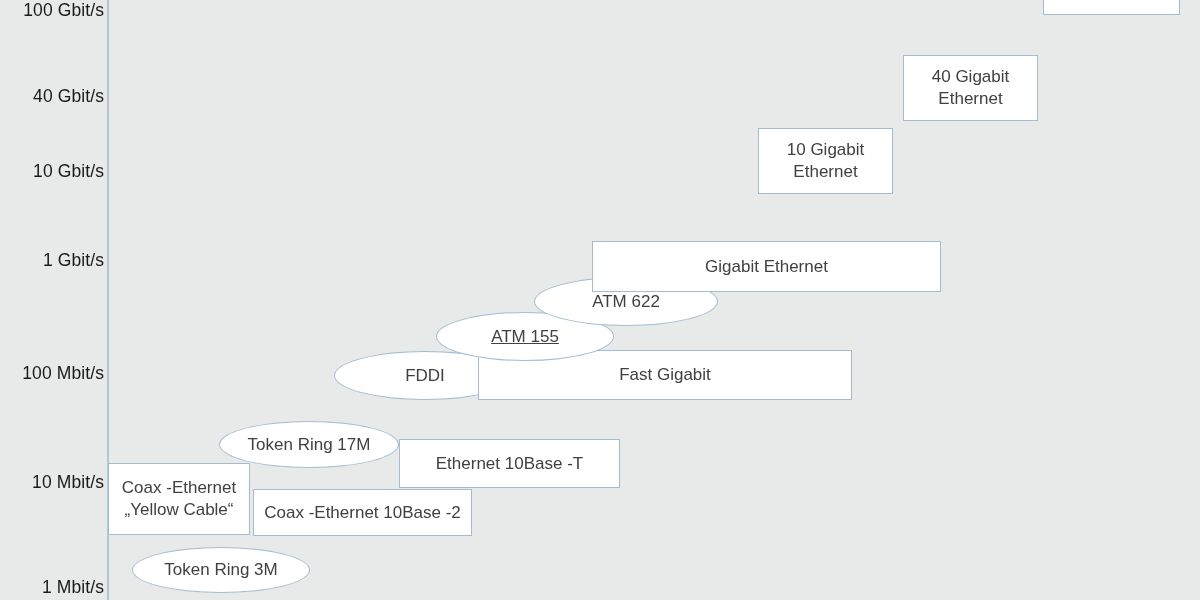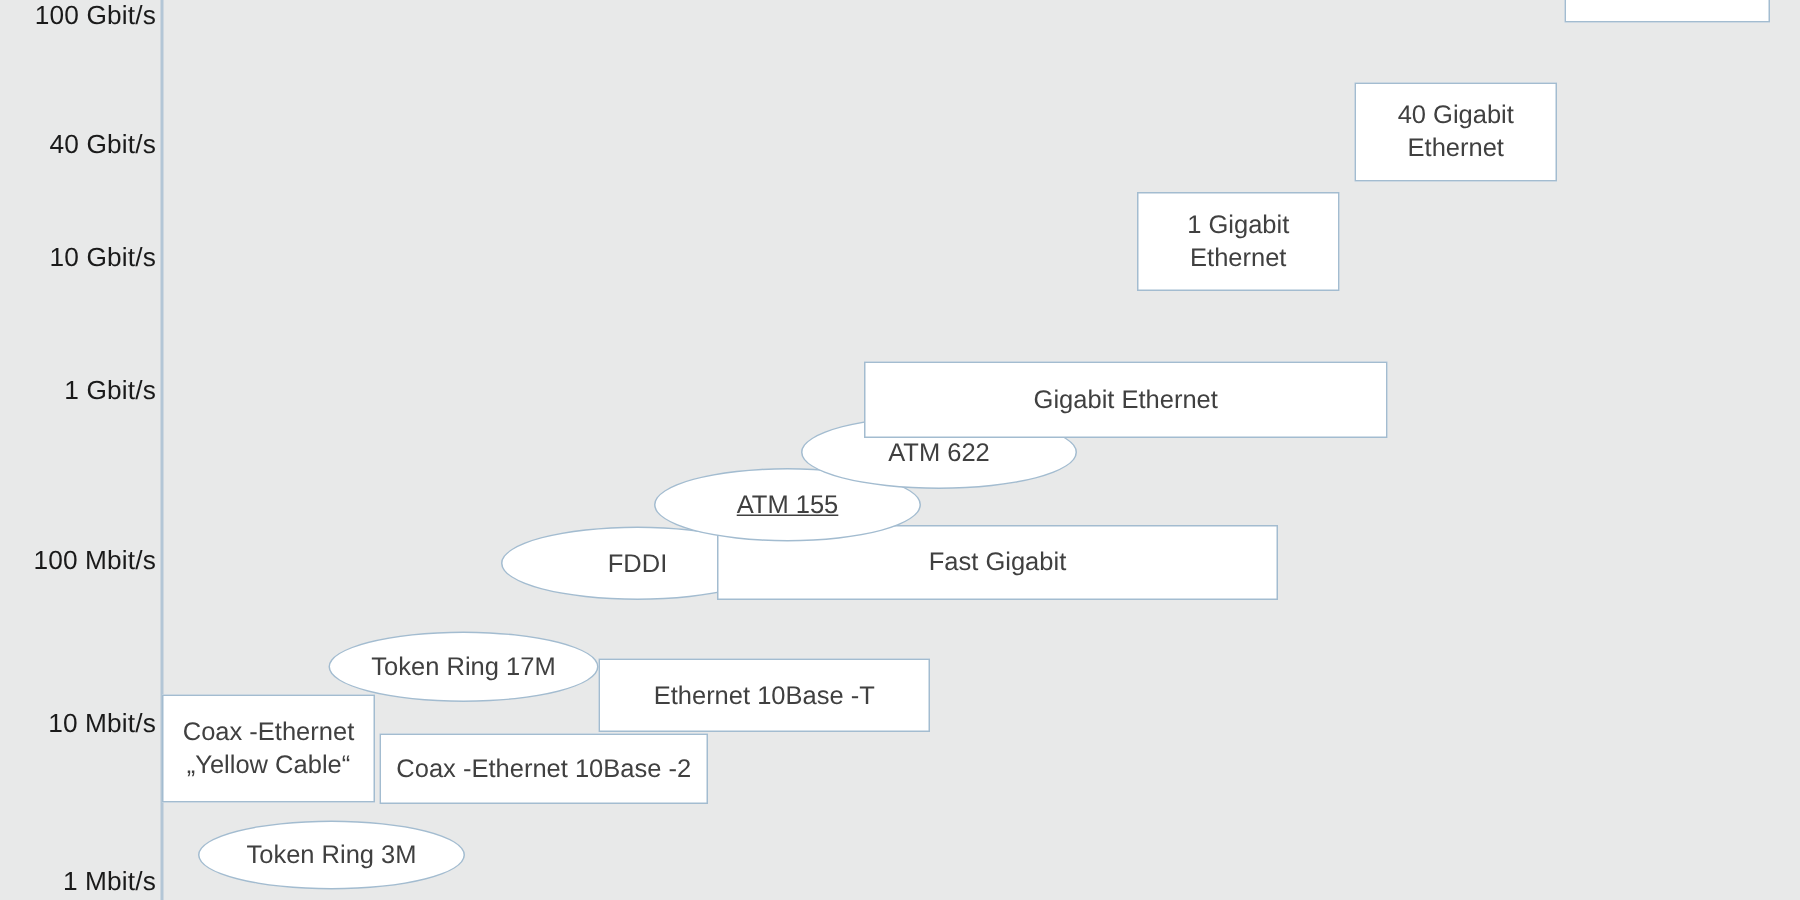--- a/index.html
+++ b/index.html
@@ -76,23 +76,23 @@
       <div class="axis-label" style="top: 365px;">100 Mbit/s</div>
       <div class="axis-label" style="top: 474px;">10 Mbit/s</div>
       <div class="axis-label" style="top: 579px;">1 Mbit/s</div>
     </div>
 
   <div id="nodes-layer">
       <div class="node rect" style="left: 1043px; top: -52px; width: 137px; height: 67px; z-index: 100;">100 Gigabit
 Ethernet</div>
       <div class="node rect" style="left: 903px; top: 55px; width: 135px; height: 66px; z-index: 99;">40 Gigabit
 Ethernet</div>
-      <div class="node rect" style="left: 758px; top: 128px; width: 135px; height: 66px; z-index: 98;">1 Gigabit
+      <div class="node rect" style="left: 758px; top: 128px; width: 135px; height: 66px; z-index: 98;">10 Gigabit
 Ethernet</div>
-      <div class="node rect" style="left: 576px; top: 241px; width: 349px; height: 51px; z-index: 97;">Gigabit Ethernet</div>
+      <div class="node rect" style="left: 592px; top: 241px; width: 349px; height: 51px; z-index: 97;">Gigabit Ethernet</div>
       <div class="node ellipse" style="left: 534px; top: 277px; width: 184px; height: 49px; z-index: 96;">ATM 622</div>
       <div class="node ellipse" style="left: 436px; top: 312px; width: 178px; height: 49px; z-index: 95; text-decoration: underline;">ATM 155</div>
       <div class="node rect" style="left: 478px; top: 350px; width: 374px; height: 50px; z-index: 94;">Fast Gigabit</div>
       <div class="node ellipse" style="left: 334px; top: 351px; width: 182px; height: 49px; z-index: 93;">FDDI</div>
       <div class="node ellipse" style="left: 219px; top: 421px; width: 180px; height: 47px; z-index: 92;">Token Ring 17M</div>
       <div class="node rect" style="left: 399px; top: 439px; width: 221px; height: 49px; z-index: 91;">Ethernet 10Base -T</div>
       <div class="node rect" style="left: 108px; top: 463px; width: 142px; height: 72px; z-index: 90;">Coax -Ethernet
 „Yellow Cable“</div>
       <div class="node rect" style="left: 253px; top: 489px; width: 219px; height: 47px; z-index: 89;">Coax -Ethernet 10Base  -2</div>
       <div class="node ellipse" style="left: 132px; top: 547px; width: 178px; height: 46px; z-index: 88;">Token Ring 3M</div>

